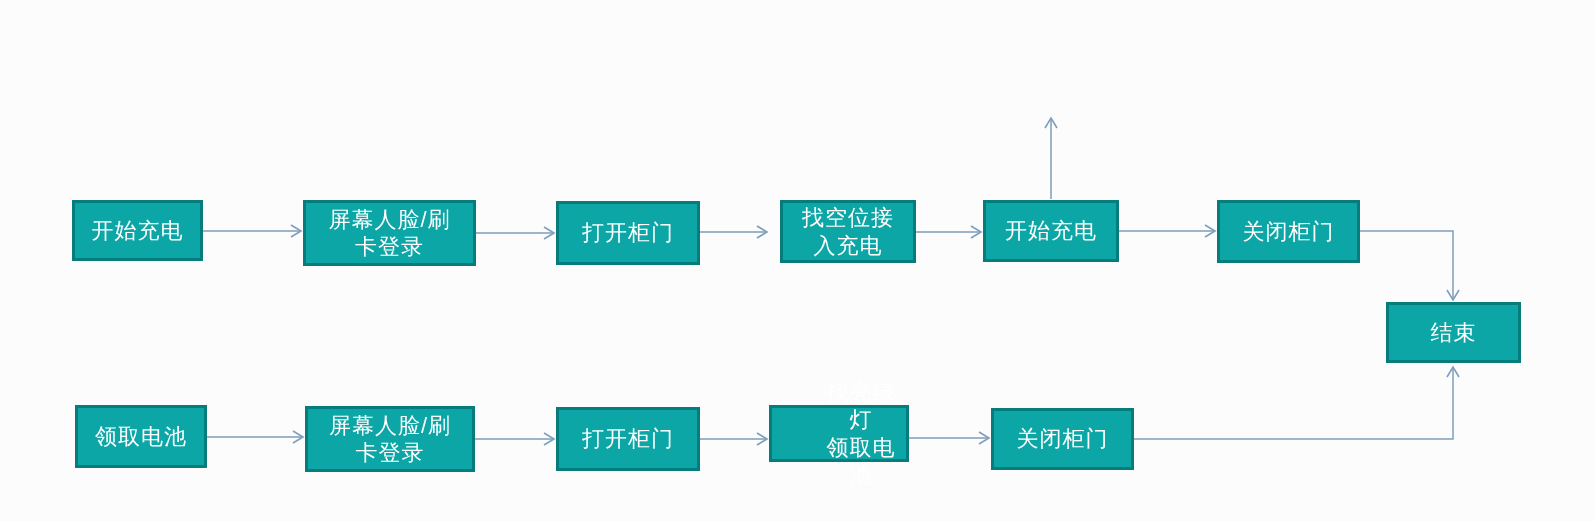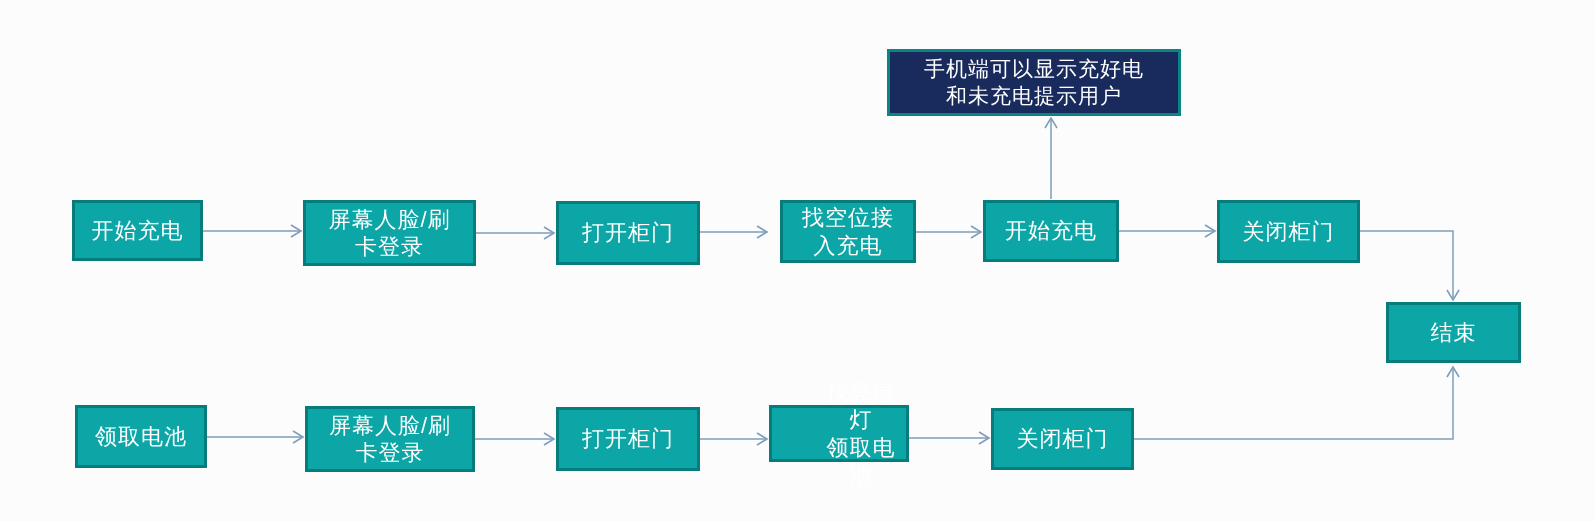--- a/index.html
+++ b/index.html
@@ -77,22 +77,20 @@
 
   <div class="node" style="left:556px; top:201px; width:144px; height:64px;">打开柜门</div>
 
   <div class="node" style="left:780px; top:200px; width:136px; height:63px;">找空位接
 入充电</div>
 
   <div class="node" style="left:983px; top:200px; width:136px; height:62px;">开始充电</div>
 
   <div class="node" style="left:1217px; top:200px; width:143px; height:63px;">关闭柜门</div>
 
-  <div class="node note" style="left:887px; top:49px; width:294px; height:67px;">手机端可以显示充好电
-和未充电提示用户</div>
 
   <div class="node" style="left:1386px; top:302px; width:135px; height:61px;">结束</div>
 
   <div class="node" style="left:75px;  top:405px; width:132px; height:63px;">领取电池</div>
 
   <div class="node" style="left:305px; top:406px; width:170px; height:66px;">屏幕人脸/刷
 卡登录</div>
 
   <div class="node" style="left:556px; top:407px; width:144px; height:64px;">打开柜门</div>
 

